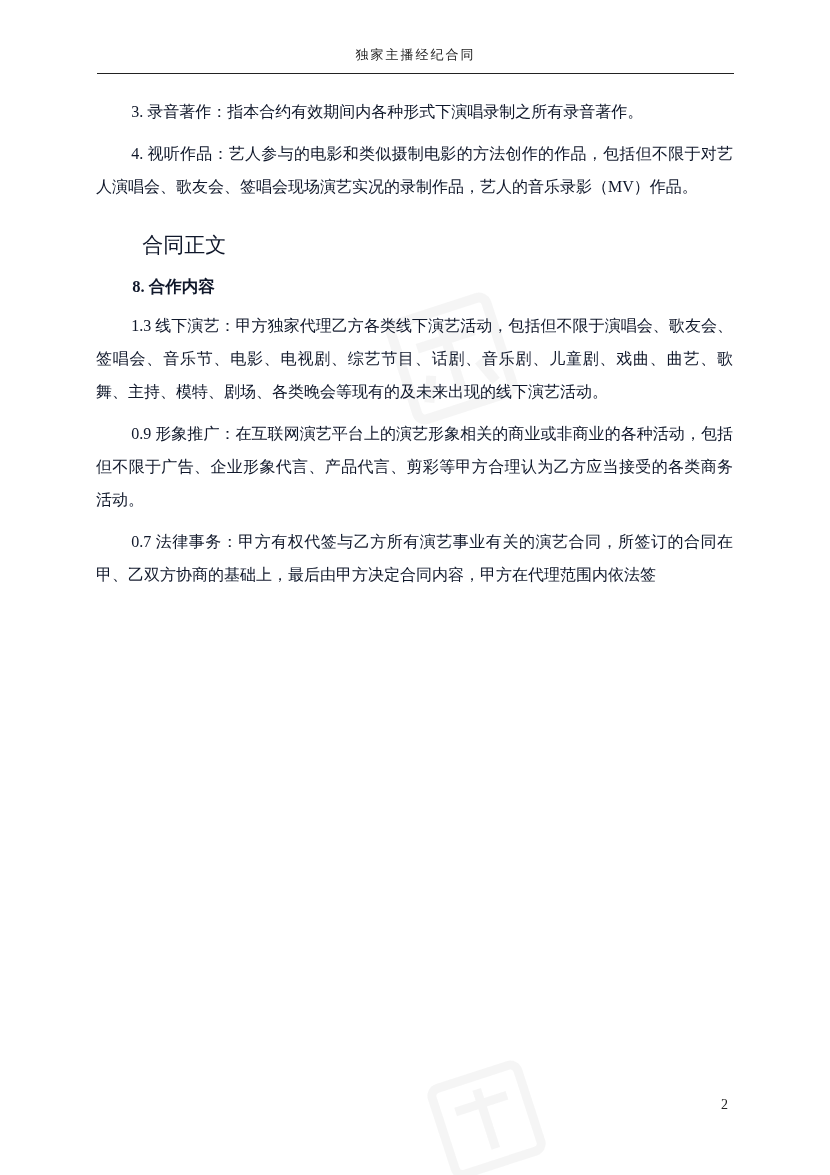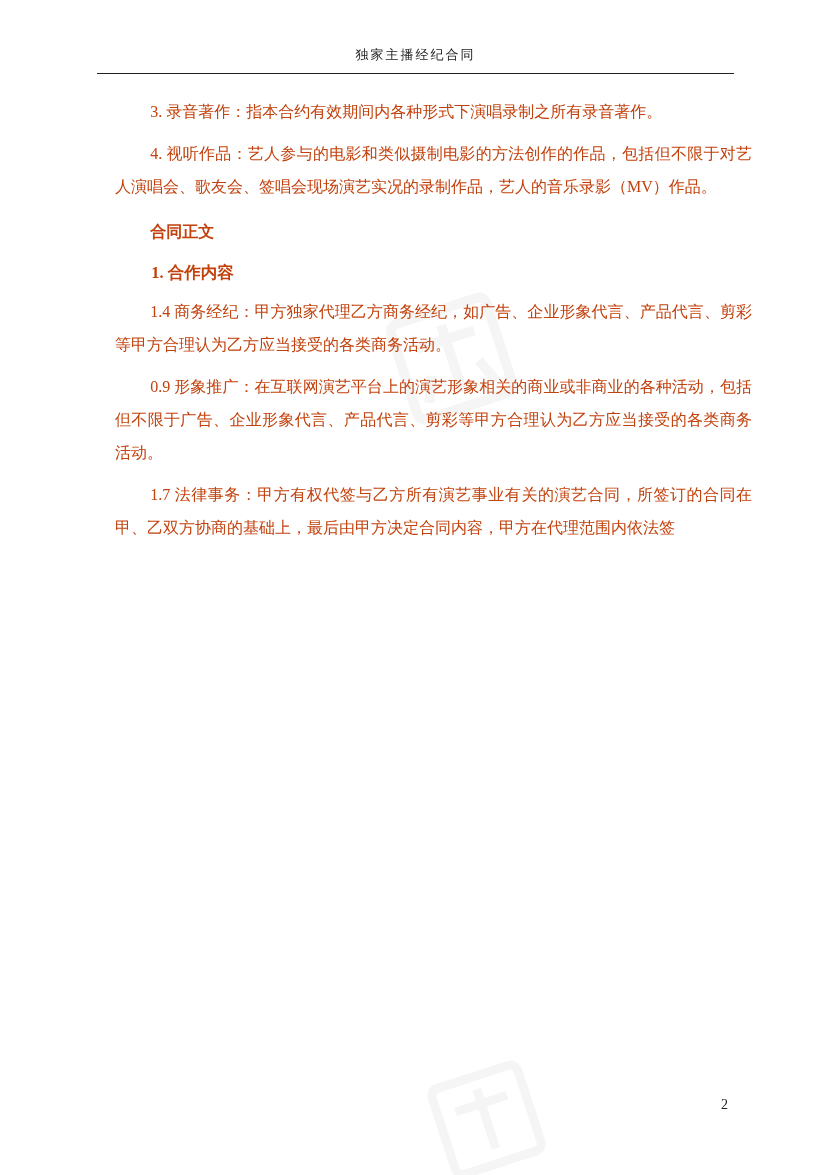--- a/index.html
+++ b/index.html
@@ -32,35 +32,35 @@
   .header-rule {
     margin-top: 9px;
     border: none;
     border-bottom: 1.5px solid #222;
     width: 100%;
     height: 0;
   }
   .content {
     position: absolute;
     top: 95px;
-    left: 115px;
+    left: 96px;
     width: 637px;
     font-size: 16px;
     line-height: 33px;
     text-align: justify;
-    color: #c2410c;
+    color: #0f172a;
   }
   .content p {
     margin: 0 0 9px 0;
     text-indent: 2.2em;
   }
   .content p.section-title {
-    font-weight: bold;
-    font-size: 16px;
-    margin-top: 12px;
+    font-weight: normal;
+    font-size: 21px;
+    margin-top: 26px;
     margin-bottom: 8px;
   }
   .content p.heading {
     font-weight: bold;
     font-size: 16.5px;
     margin-bottom: 6px;
   }
   .page-number {
     position: absolute;
     right: 102px;
@@ -110,21 +110,21 @@
 
   <div class="header">
     <div class="header-title">独家主播经纪合同</div>
     <hr class="header-rule">
   </div>
 
   <div class="content" id="doc-body">
       <p class="para">3. 录音著作：指本合约有效期间内各种形式下演唱录制之所有录音著作。</p>
       <p class="para">4. 视听作品：艺人参与的电影和类似摄制电影的方法创作的作品，包括但不限于对艺人演唱会、歌友会、签唱会现场演艺实况的录制作品，艺人的音乐录影（MV）作品。</p>
       <p class="section-title">合同正文</p>
-      <p class="heading">1. 合作内容</p>
-      <p class="para">1.4 商务经纪：甲方独家代理乙方商务经纪，如广告、企业形象代言、产品代言、剪彩等甲方合理认为乙方应当接受的各类商务活动。</p>
+      <p class="heading">8. 合作内容</p>
+      <p class="para">1.3 线下演艺：甲方独家代理乙方各类线下演艺活动，包括但不限于演唱会、歌友会、签唱会、音乐节、电影、电视剧、综艺节目、话剧、音乐剧、儿童剧、戏曲、曲艺、歌舞、主持、模特、剧场、各类晚会等现有的及未来出现的线下演艺活动。</p>
       <p class="para">0.9 形象推广：在互联网演艺平台上的演艺形象相关的商业或非商业的各种活动，包括但不限于广告、企业形象代言、产品代言、剪彩等甲方合理认为乙方应当接受的各类商务活动。</p>
-      <p class="para">1.7 法律事务：甲方有权代签与乙方所有演艺事业有关的演艺合同，所签订的合同在甲、乙双方协商的基础上，最后由甲方决定合同内容，甲方在代理范围内依法签</p>
+      <p class="para">0.7 法律事务：甲方有权代签与乙方所有演艺事业有关的演艺合同，所签订的合同在甲、乙双方协商的基础上，最后由甲方决定合同内容，甲方在代理范围内依法签</p>
     </div>
 
   <div class="page-number">2</div>
 
 </div>
 
 </body></html>

